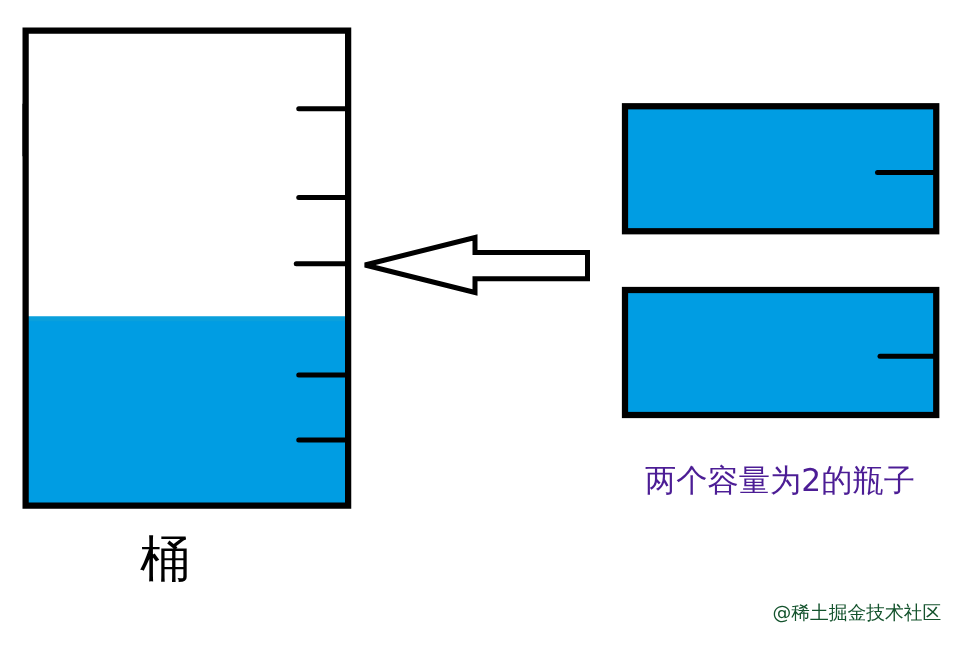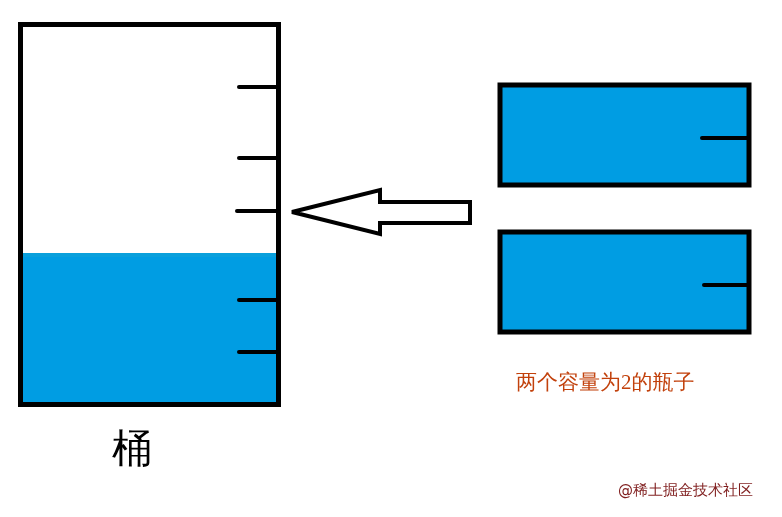--- a/index.html
+++ b/index.html
@@ -1,24 +1,24 @@
 <!DOCTYPE html>
 <html><head>
   <meta charset="utf-8">
   <style>
     html, body { margin: 0; padding: 0; background: #ffffff; }
     body { width: 782px; height: 517px; position: relative; overflow: hidden;
            font-family: "DejaVu Sans", sans-serif; }
     svg.canvas { position: absolute; left: 0; top: 0; }
     .label-bucket { position: absolute; left: 112px; top: 428px; width: 60px;
                     font-size: 40px; color: #000; line-height: 1; }
-    .label-bottles { position: absolute; left: 516px; top: 372px; font-size: 21px;
-                     color: #c2410c; white-space: nowrap; line-height: 1; font-family: Liberation Serif, serif; }
+    .label-bottles { position: absolute; left: 516px; top: 372px; font-size: 25px;
+                     color: #4c1d95; white-space: nowrap; line-height: 1; }
     .watermark { position: absolute; left: 618px; top: 483px; font-size: 15px;
-                 color: #7f1d1d; white-space: nowrap; line-height: 1; }
+                 color: #14532d; white-space: nowrap; line-height: 1; }
   </style>
 </head>
 <body>
 
 <svg class="canvas" width="782" height="517" viewBox="0 0 782 517">
 
   <g>
     <rect x="21" y="254" width="256" height="150" fill="#009de3"></rect>
     <line x1="21" y1="255" x2="277" y2="255" stroke="#0aa0dc" stroke-width="4" stroke-linecap="round"></line>
     <rect x="20.5" y="24.5" width="258" height="380" fill="none" stroke="#000" stroke-width="5"></rect>

